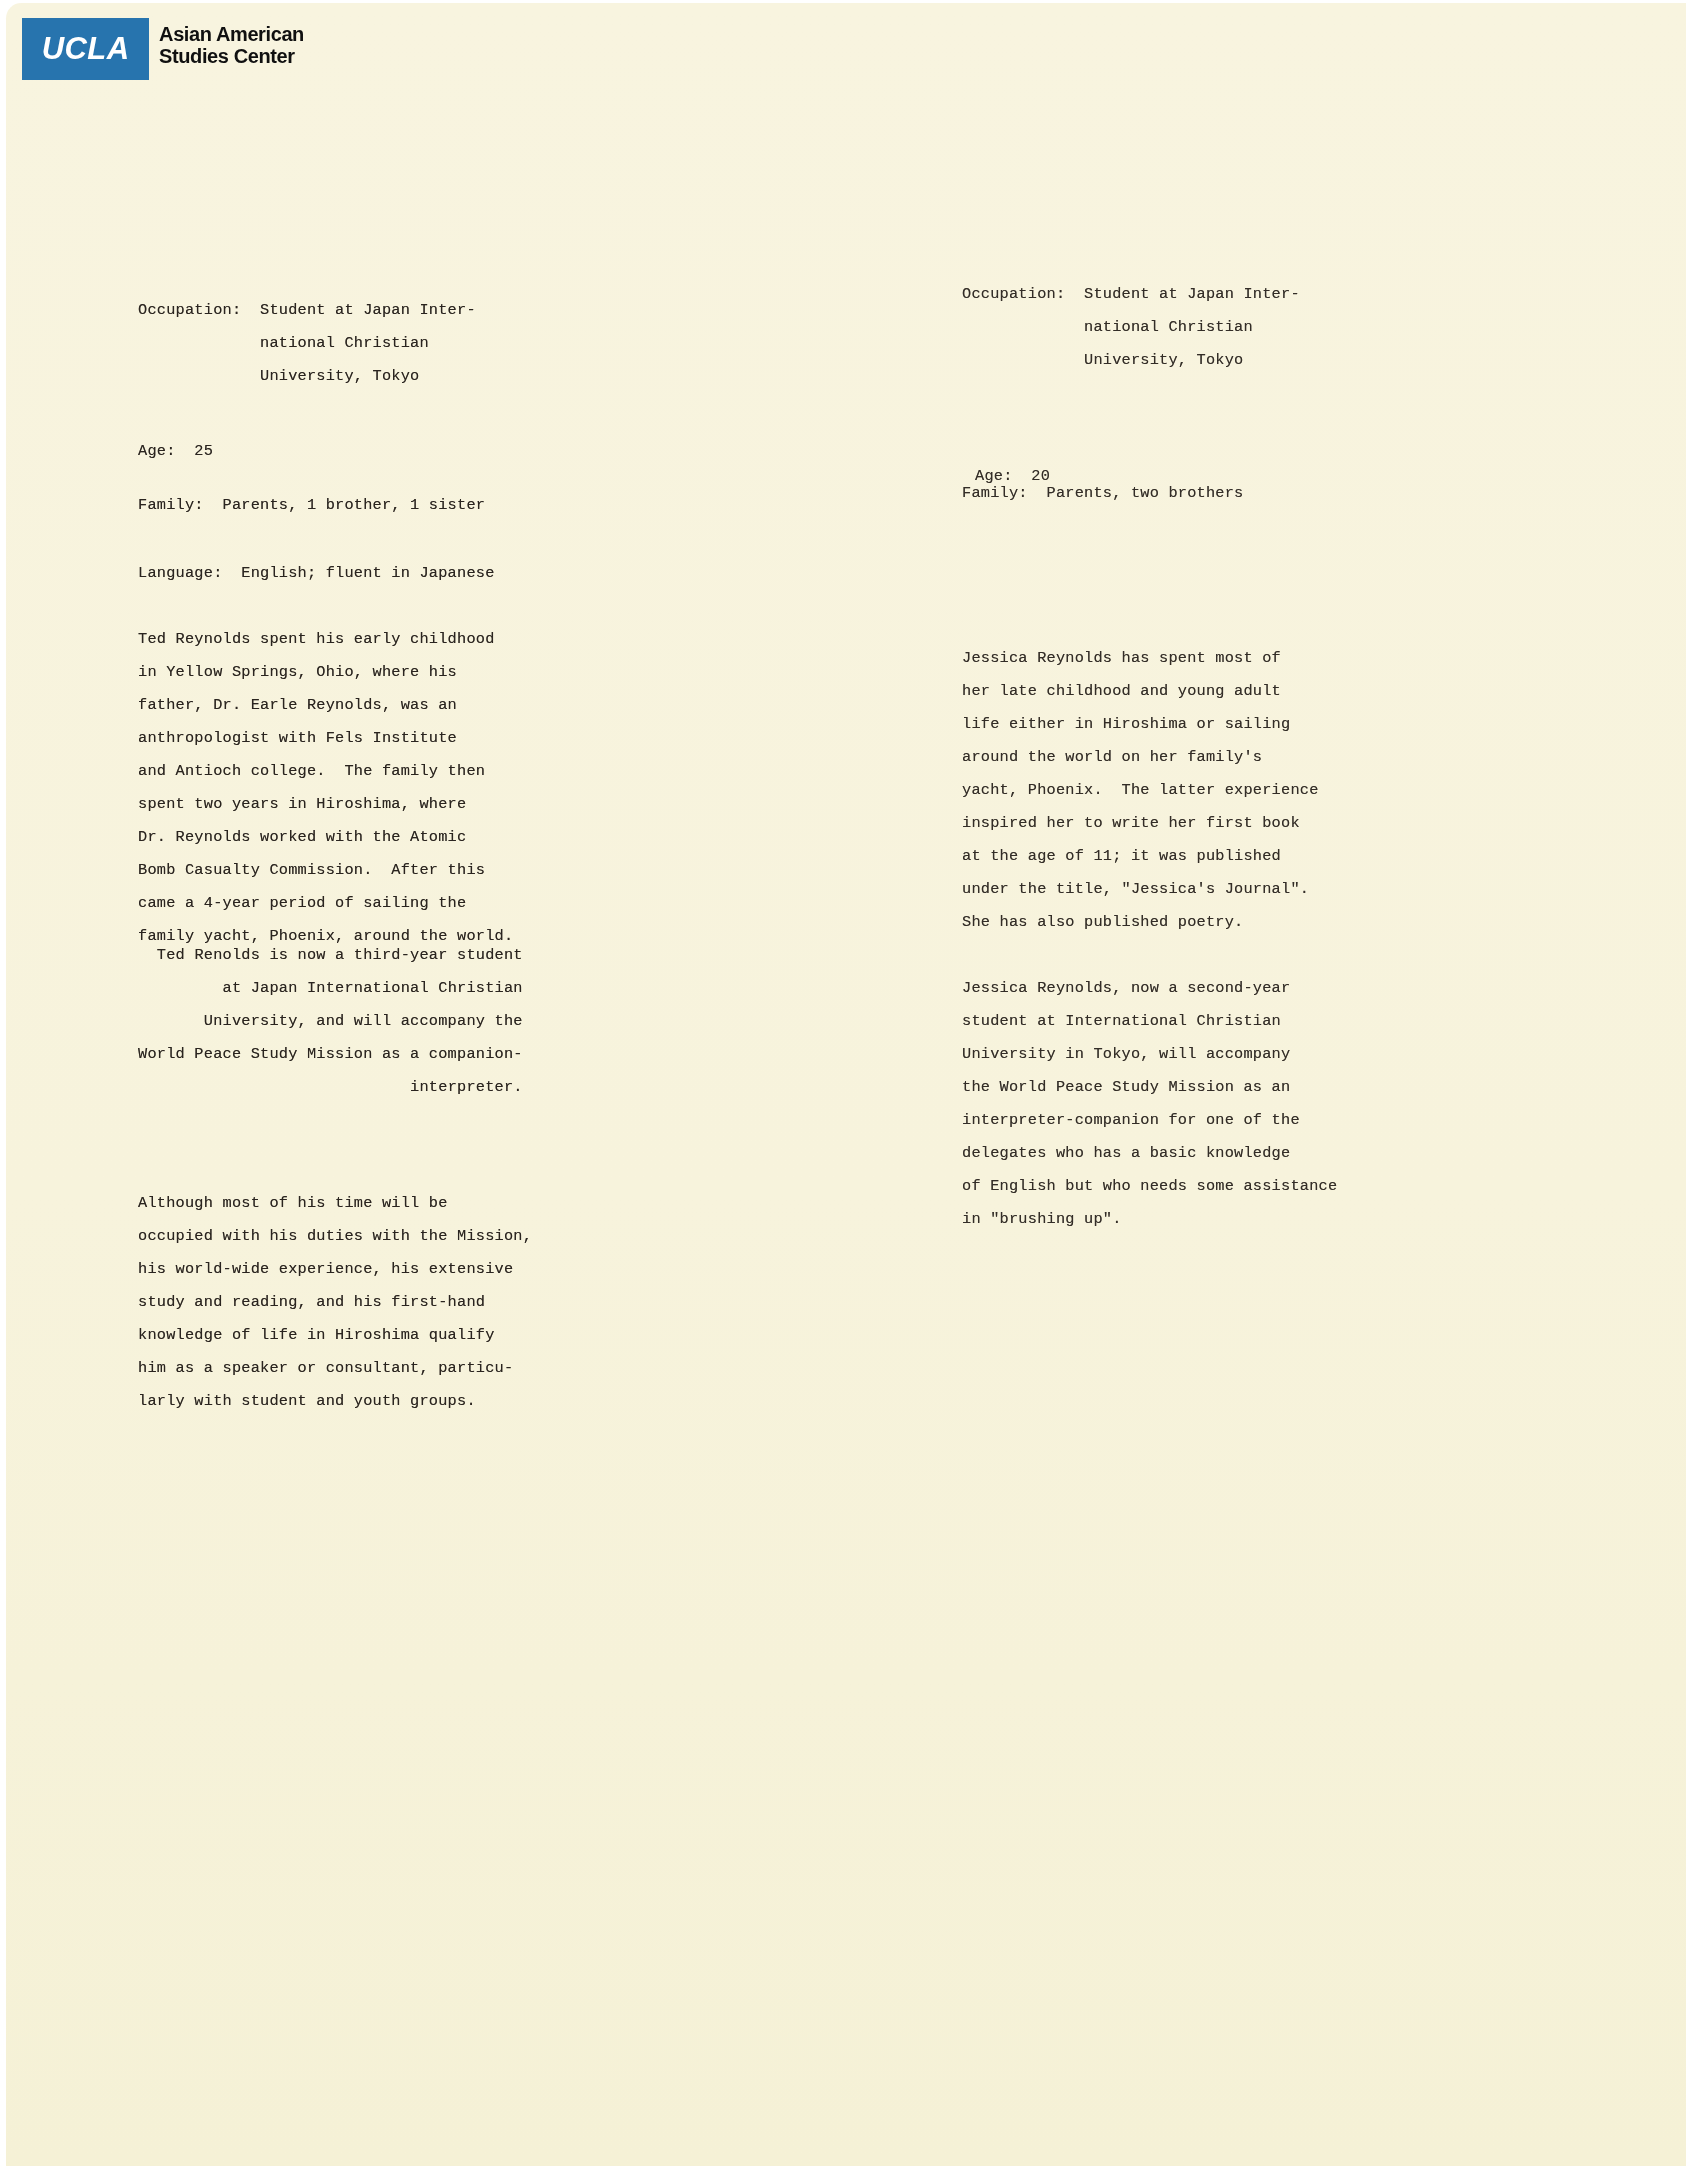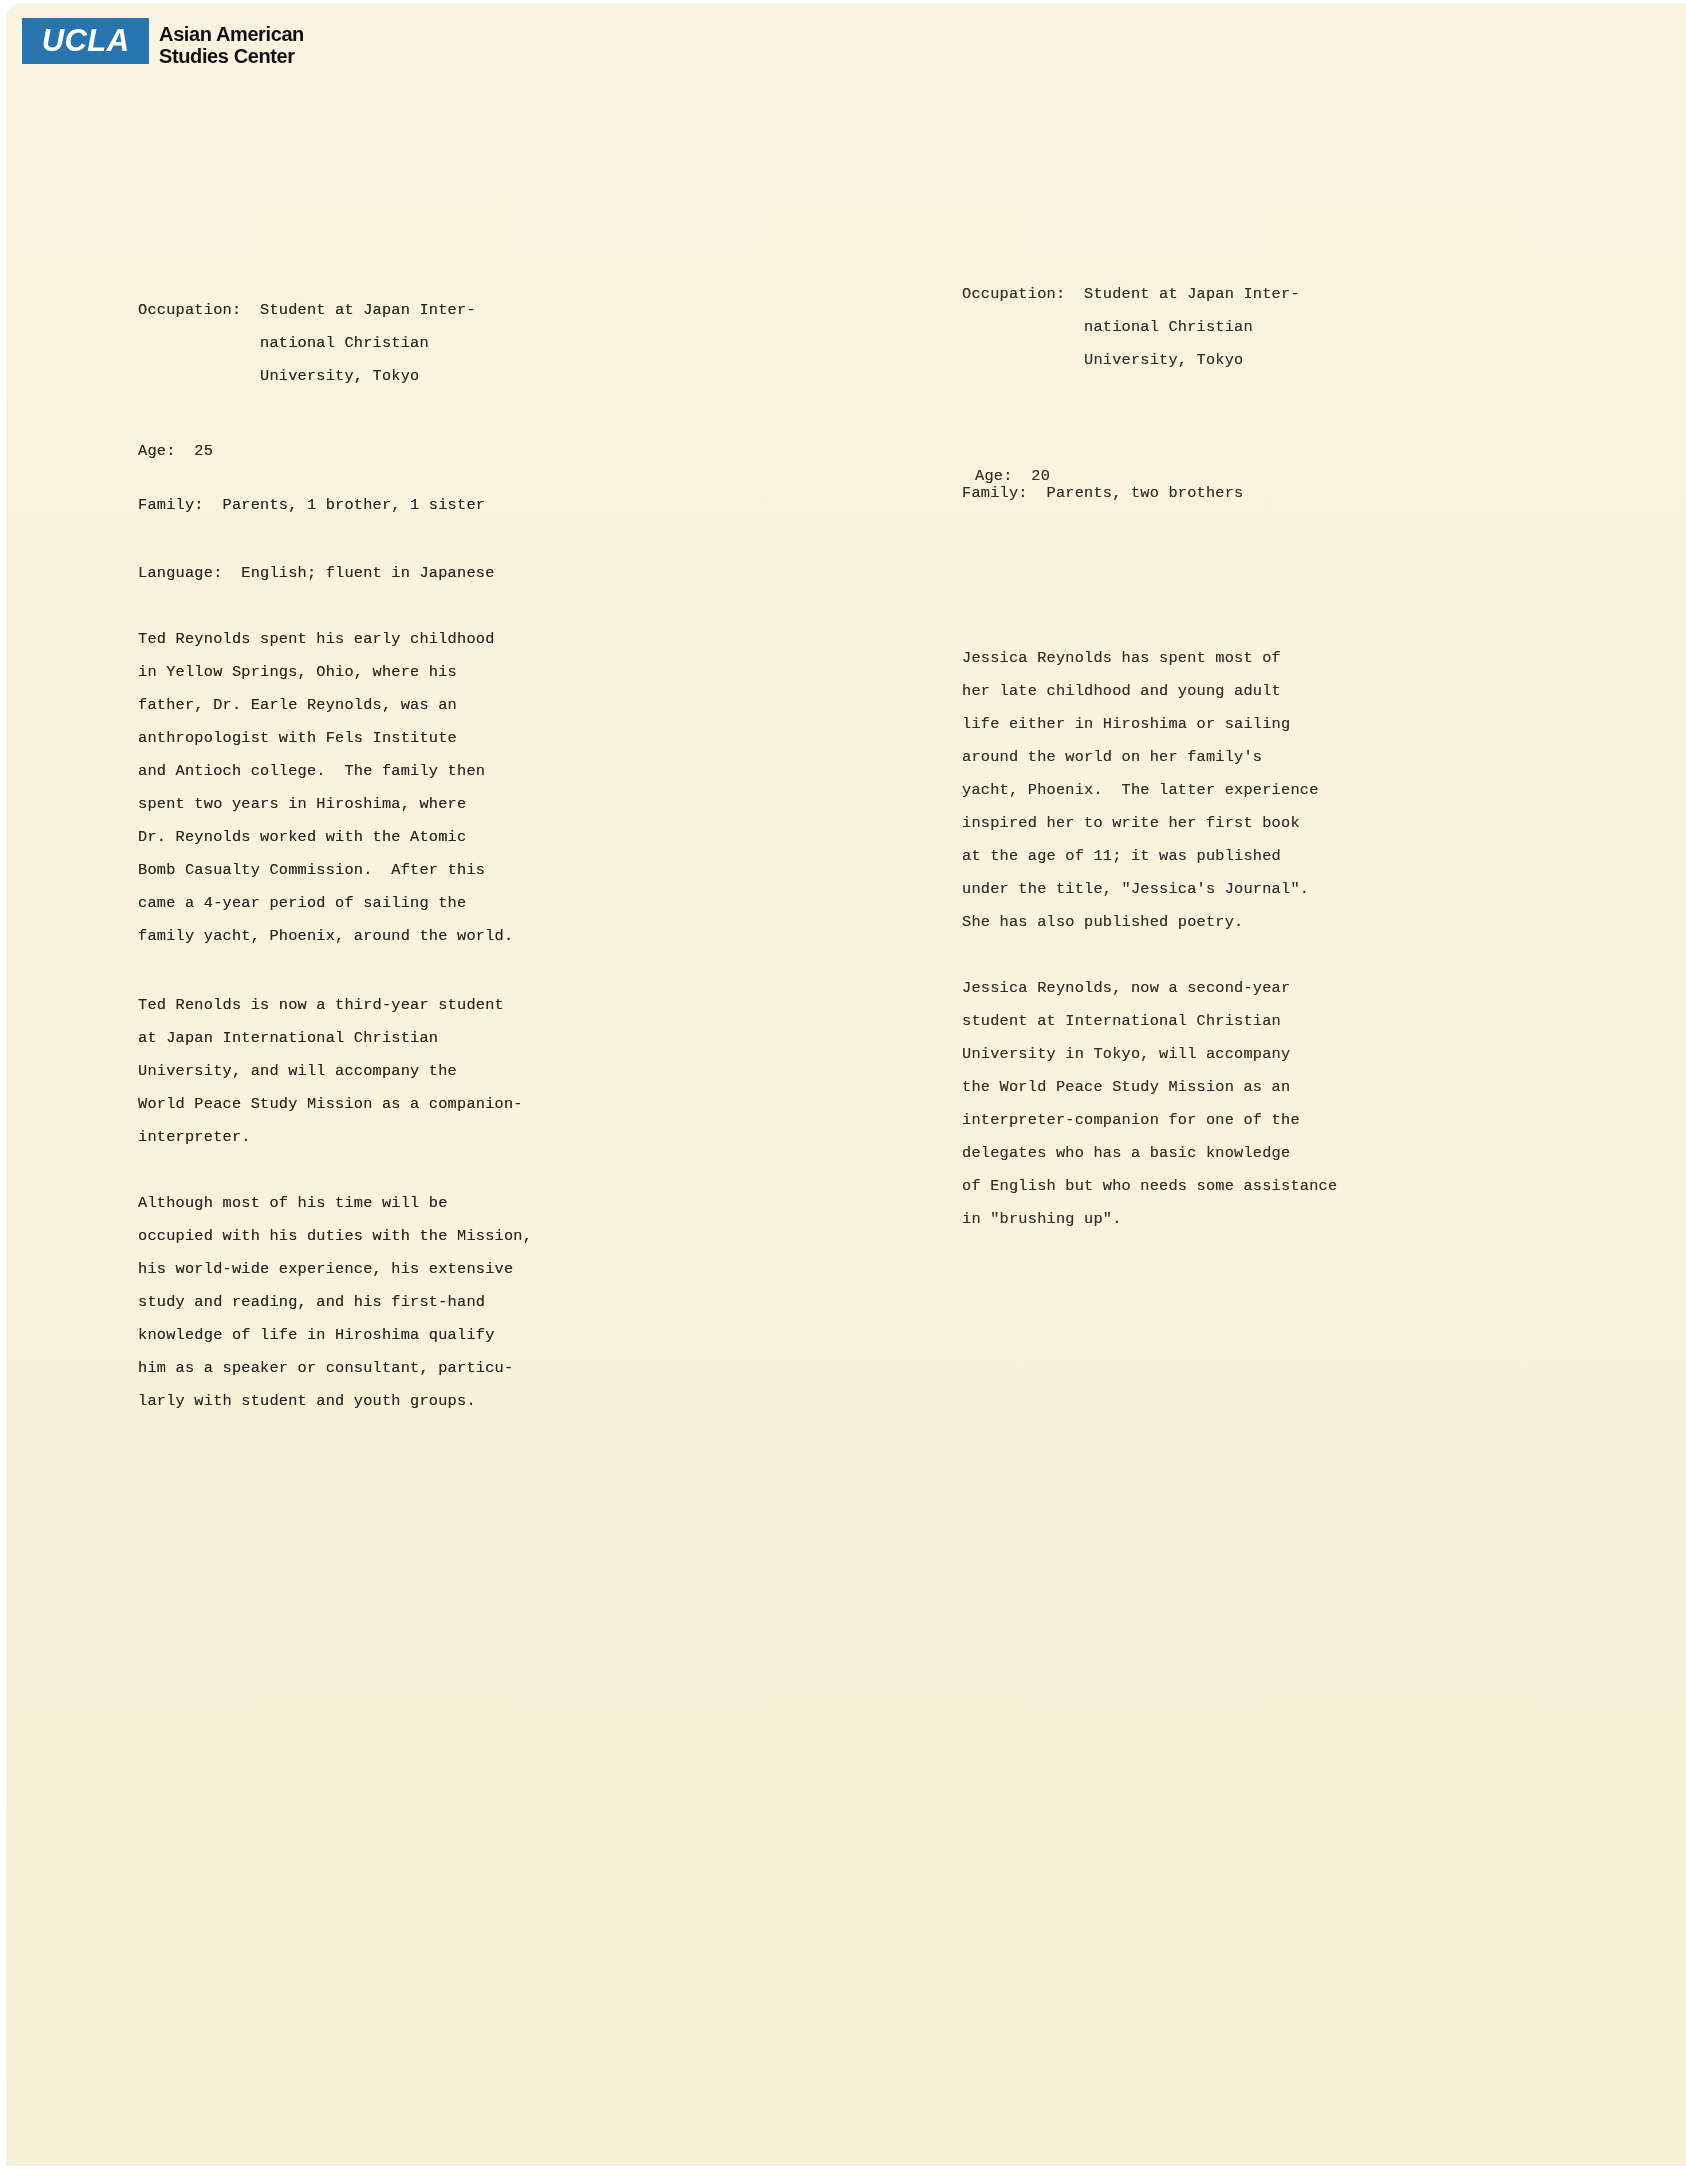--- a/index.html
+++ b/index.html
@@ -15,21 +15,21 @@
   .paper {
     position: absolute;
     left: 6.1px; top: 3.1px; right: 0; bottom: 17px;
     background: linear-gradient(180deg, #f8f4df 0%, #f7f3dc 55%, #f5f1d6 100%);
     border-top-left-radius: 15.3px;
   }
 
   
   .logo-mark {
     position: absolute; left: 16px; top: 15.3px;
-    width: 127px; height: 46px;
+    width: 127px; height: 62px;
     background: #2774AE;
     color: #ffffff;
     display: flex; align-items: center; justify-content: center;
     font-style: italic; font-weight: 700; font-size: 31px;
     letter-spacing: 0.4px;
     font-family: "Liberation Sans", sans-serif;
     padding-bottom: 1.5px; box-sizing: border-box;
   }
   .org-name {
     position: absolute; left: 153px; top: 20px;
@@ -61,21 +61,21 @@
     padding-bottom: 0.8px;
   }
 
   
   .t-title-l { top: 143px; left: 148px; }
   .t-occ-l   { top: 291px; left: 0; }
   .t-age-l   { top: 432px; left: 0; }
   .t-fam-l   { top: 486px; left: 0; }
   .t-lang-l  { top: 554px; left: 0; }
   .t-p1-l    { top: 620px; left: 0; }
-  .t-p2-l    { top: 986px; left: 0; }
+  .t-p2-l    { top: 936px; left: 0; text-align: right; }
   .t-p3-l    { top: 1184px; left: 0; }
 
   
   .t-title-r { top: 133px; left: 90px; }
   .t-occ-r   { top: 275px; left: 0; }
   .t-age-r   { top: 409px; left: 13px; margin-top: 48px; }
   .t-fam-r   { top: 474px; left: 0; }
   .t-lang-r  { top: 544px; left: 0; }
   .t-p1-r    { top: 639px; left: 0; }
   .t-p2-r    { top: 969px; left: 0; }

